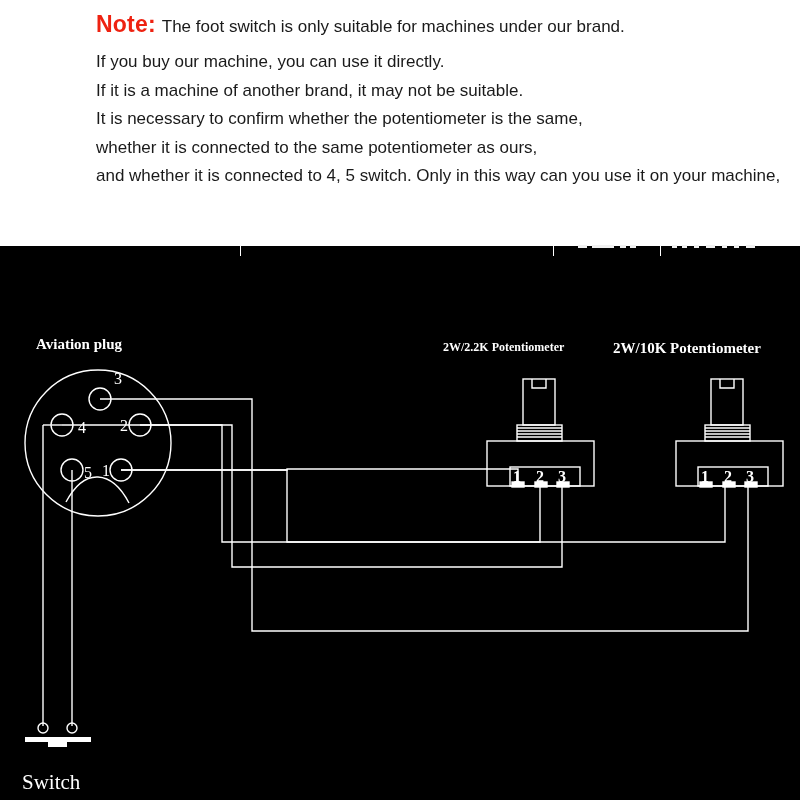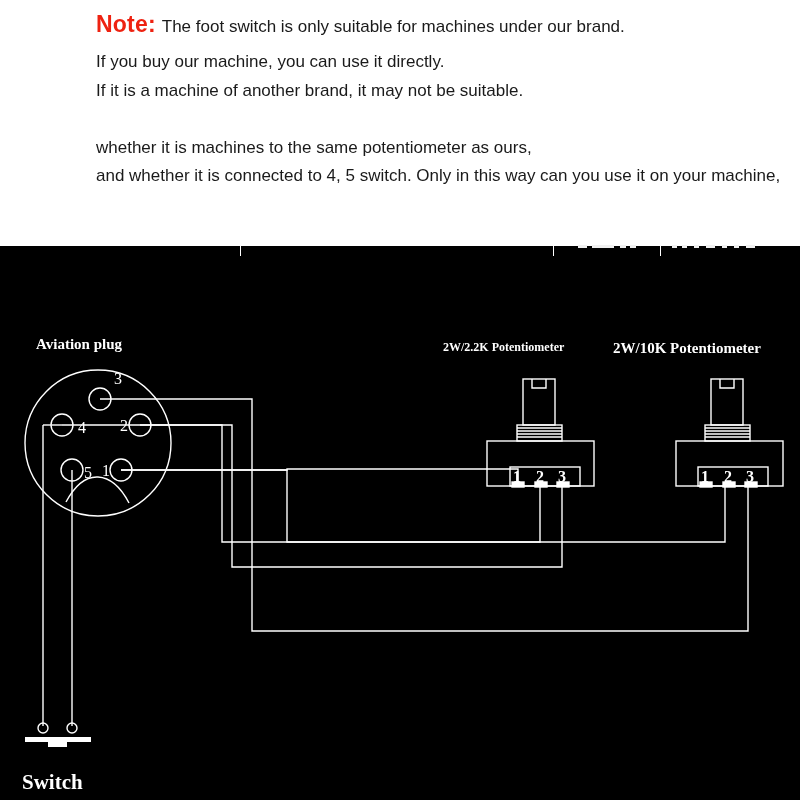--- a/index.html
+++ b/index.html
@@ -108,36 +108,37 @@
   }
   .dlabel {
     position: absolute;
     color: #ffffff;
     font-family: "Liberation Serif", serif;
     white-space: nowrap;
   }
   #lbl-plug   { left: 36px;  top: 80px;  font-size: 15px; font-weight: 700; }
   #lbl-pot1   { left: 443px; top: 84px;  font-size: 12px; font-weight: 700; }
   #lbl-pot2   { left: 613px; top: 84px;  font-size: 15px; font-weight: 700; }
-  #lbl-switch { left: 22px;  top: 514px; font-size: 21px; font-weight: 700; }
+  #lbl-switch { left: 22px;  top: 514px; font-size: 21px; font-weight: 400; }
 </style>
 </head>
 <body>
 
 <div id="page">
 
   <div id="notice">
 
     <div class="note-head">
       <span class="kw">Note:</span><span class="body">The foot switch is only suitable for machines under our brand.</span>
     </div>
 
     <div class="note-line nl0">If you buy our machine, you can use it directly.</div>
     <div class="note-line nl1">If it is a machine of another brand, it may not be suitable.</div>
-    <div class="note-line nl3">whether it is machines to the same potentiometer as ours,</div>
+    <div class="note-line nl2">It is necessary to confirm whether the potentiometer is the same,</div>
+    <div class="note-line nl3">whether it is connected to the same potentiometer as ours,</div>
     <div class="note-line nl4">and whether it is connected to 4, 5 switch. Only in this way can you use it on your machine,</div>
   </div>
 
   <div id="strip">
     <div class="strip-rule"></div>
     <div class="strip-div" style="left:240px;"></div>
     <div class="strip-div" style="left:553px;"></div>
     <div class="strip-div" style="left:660px;"></div>
     <div class="strip-frag" style="left:578px; width:9px;"></div>
     <div class="strip-frag" style="left:592px; width:22px;"></div>

